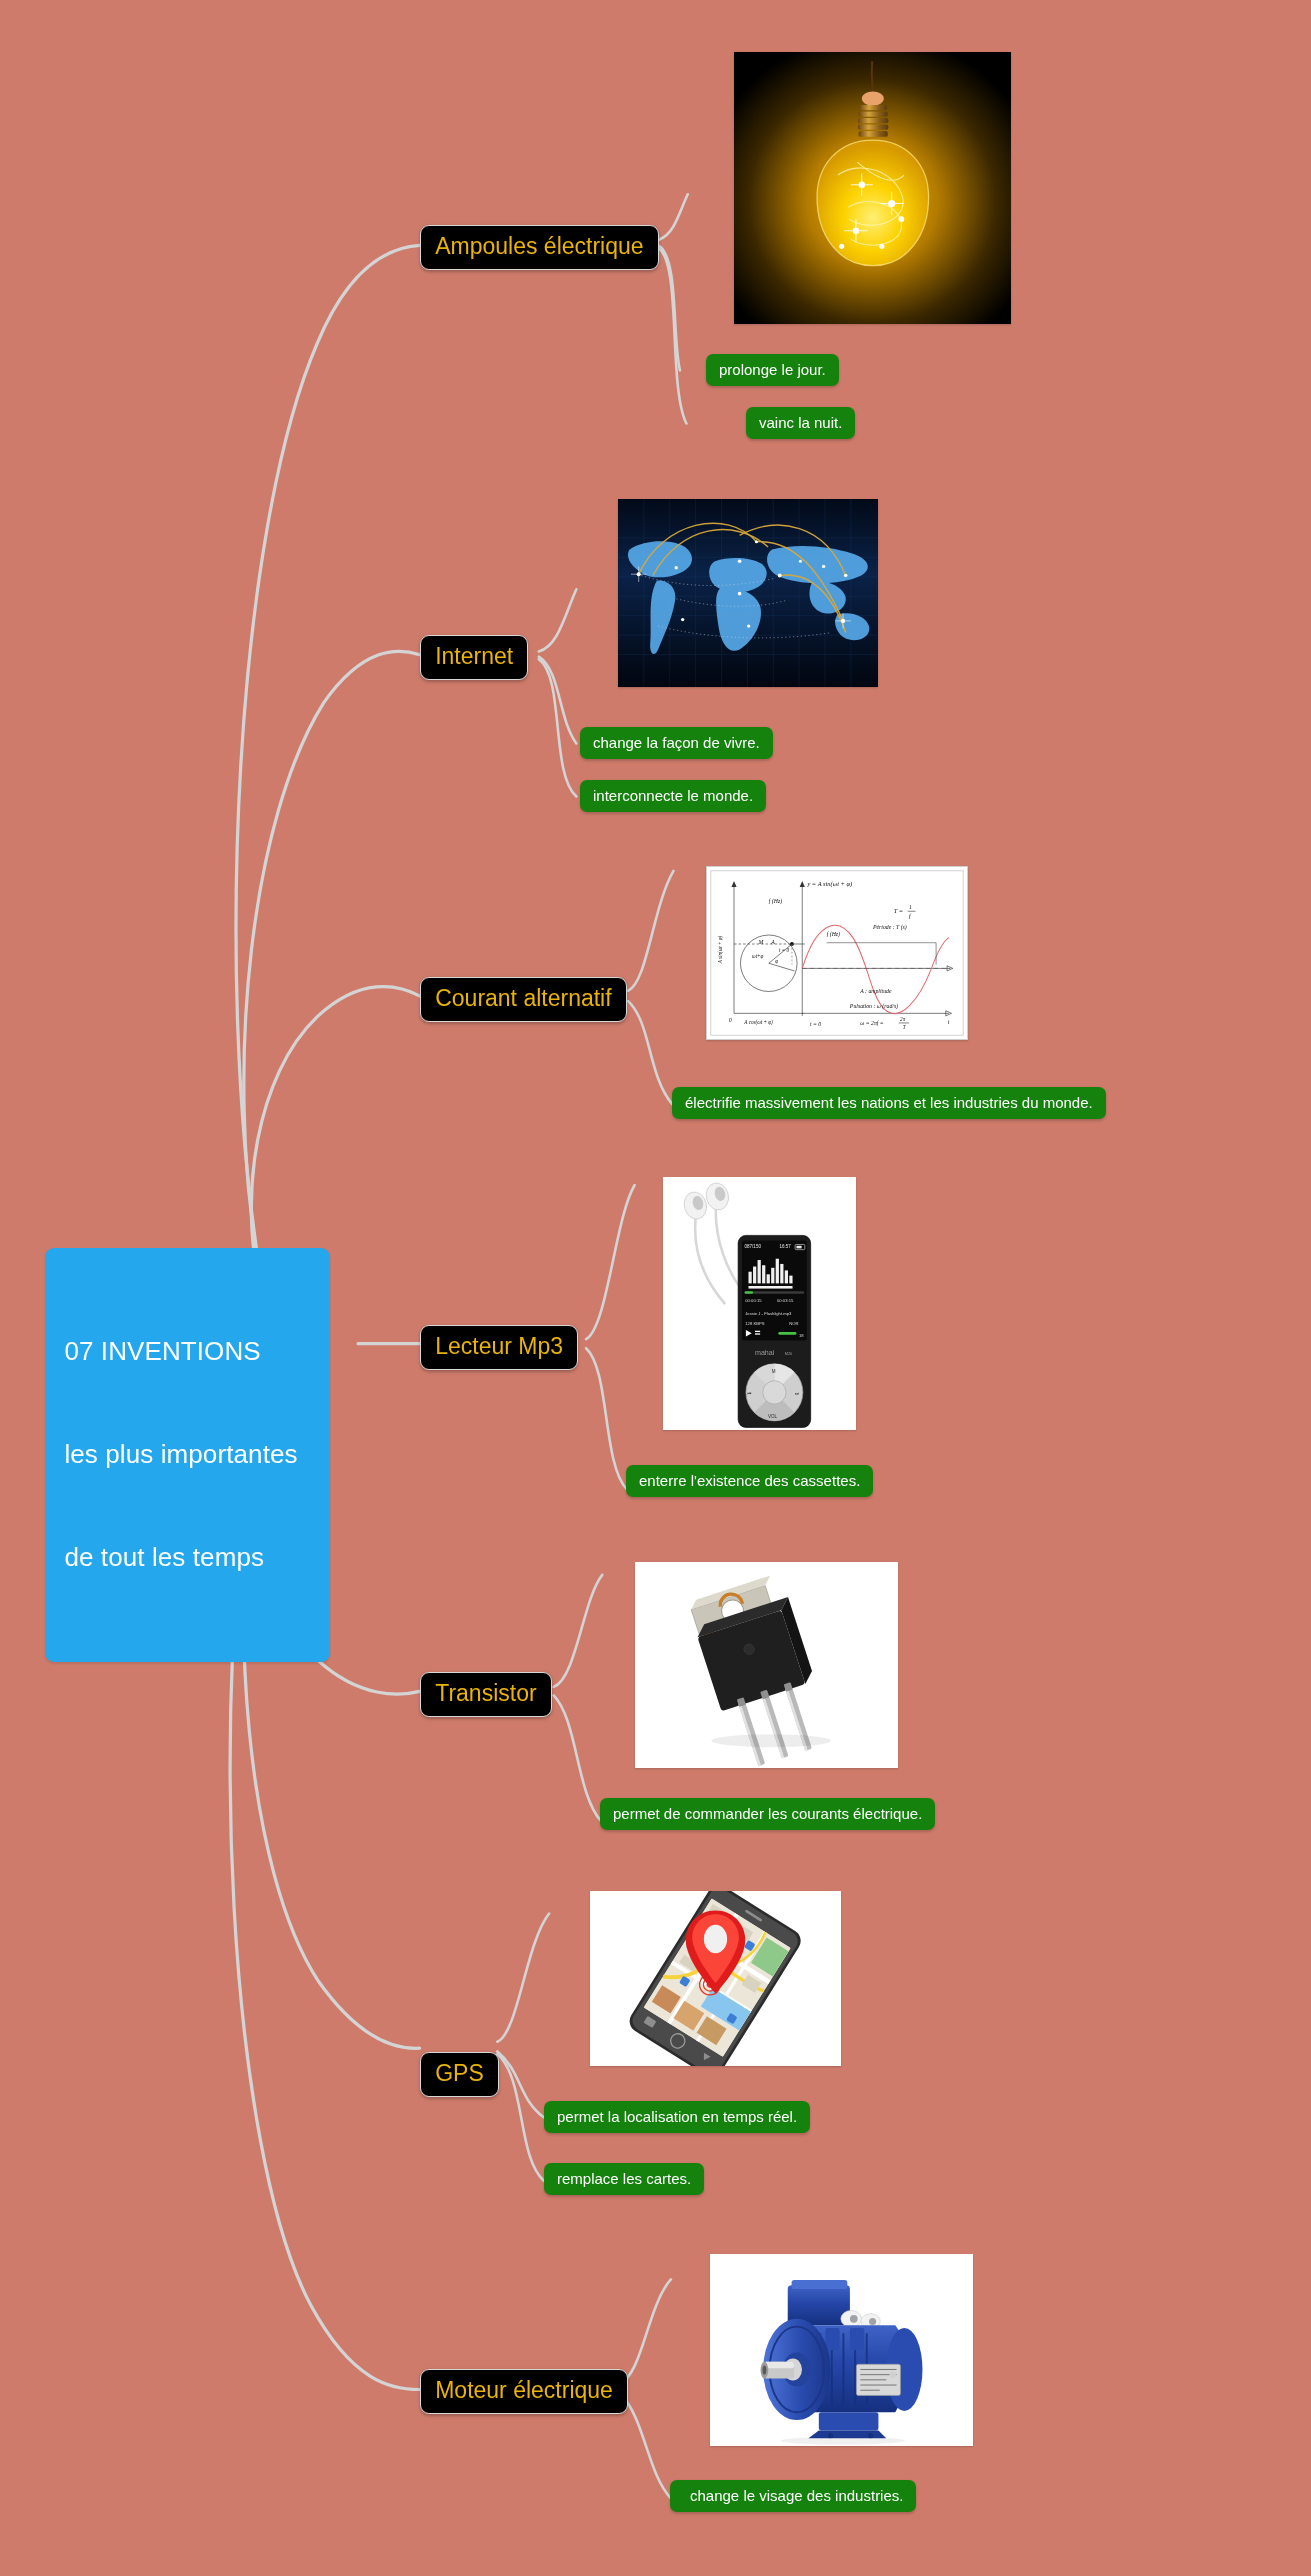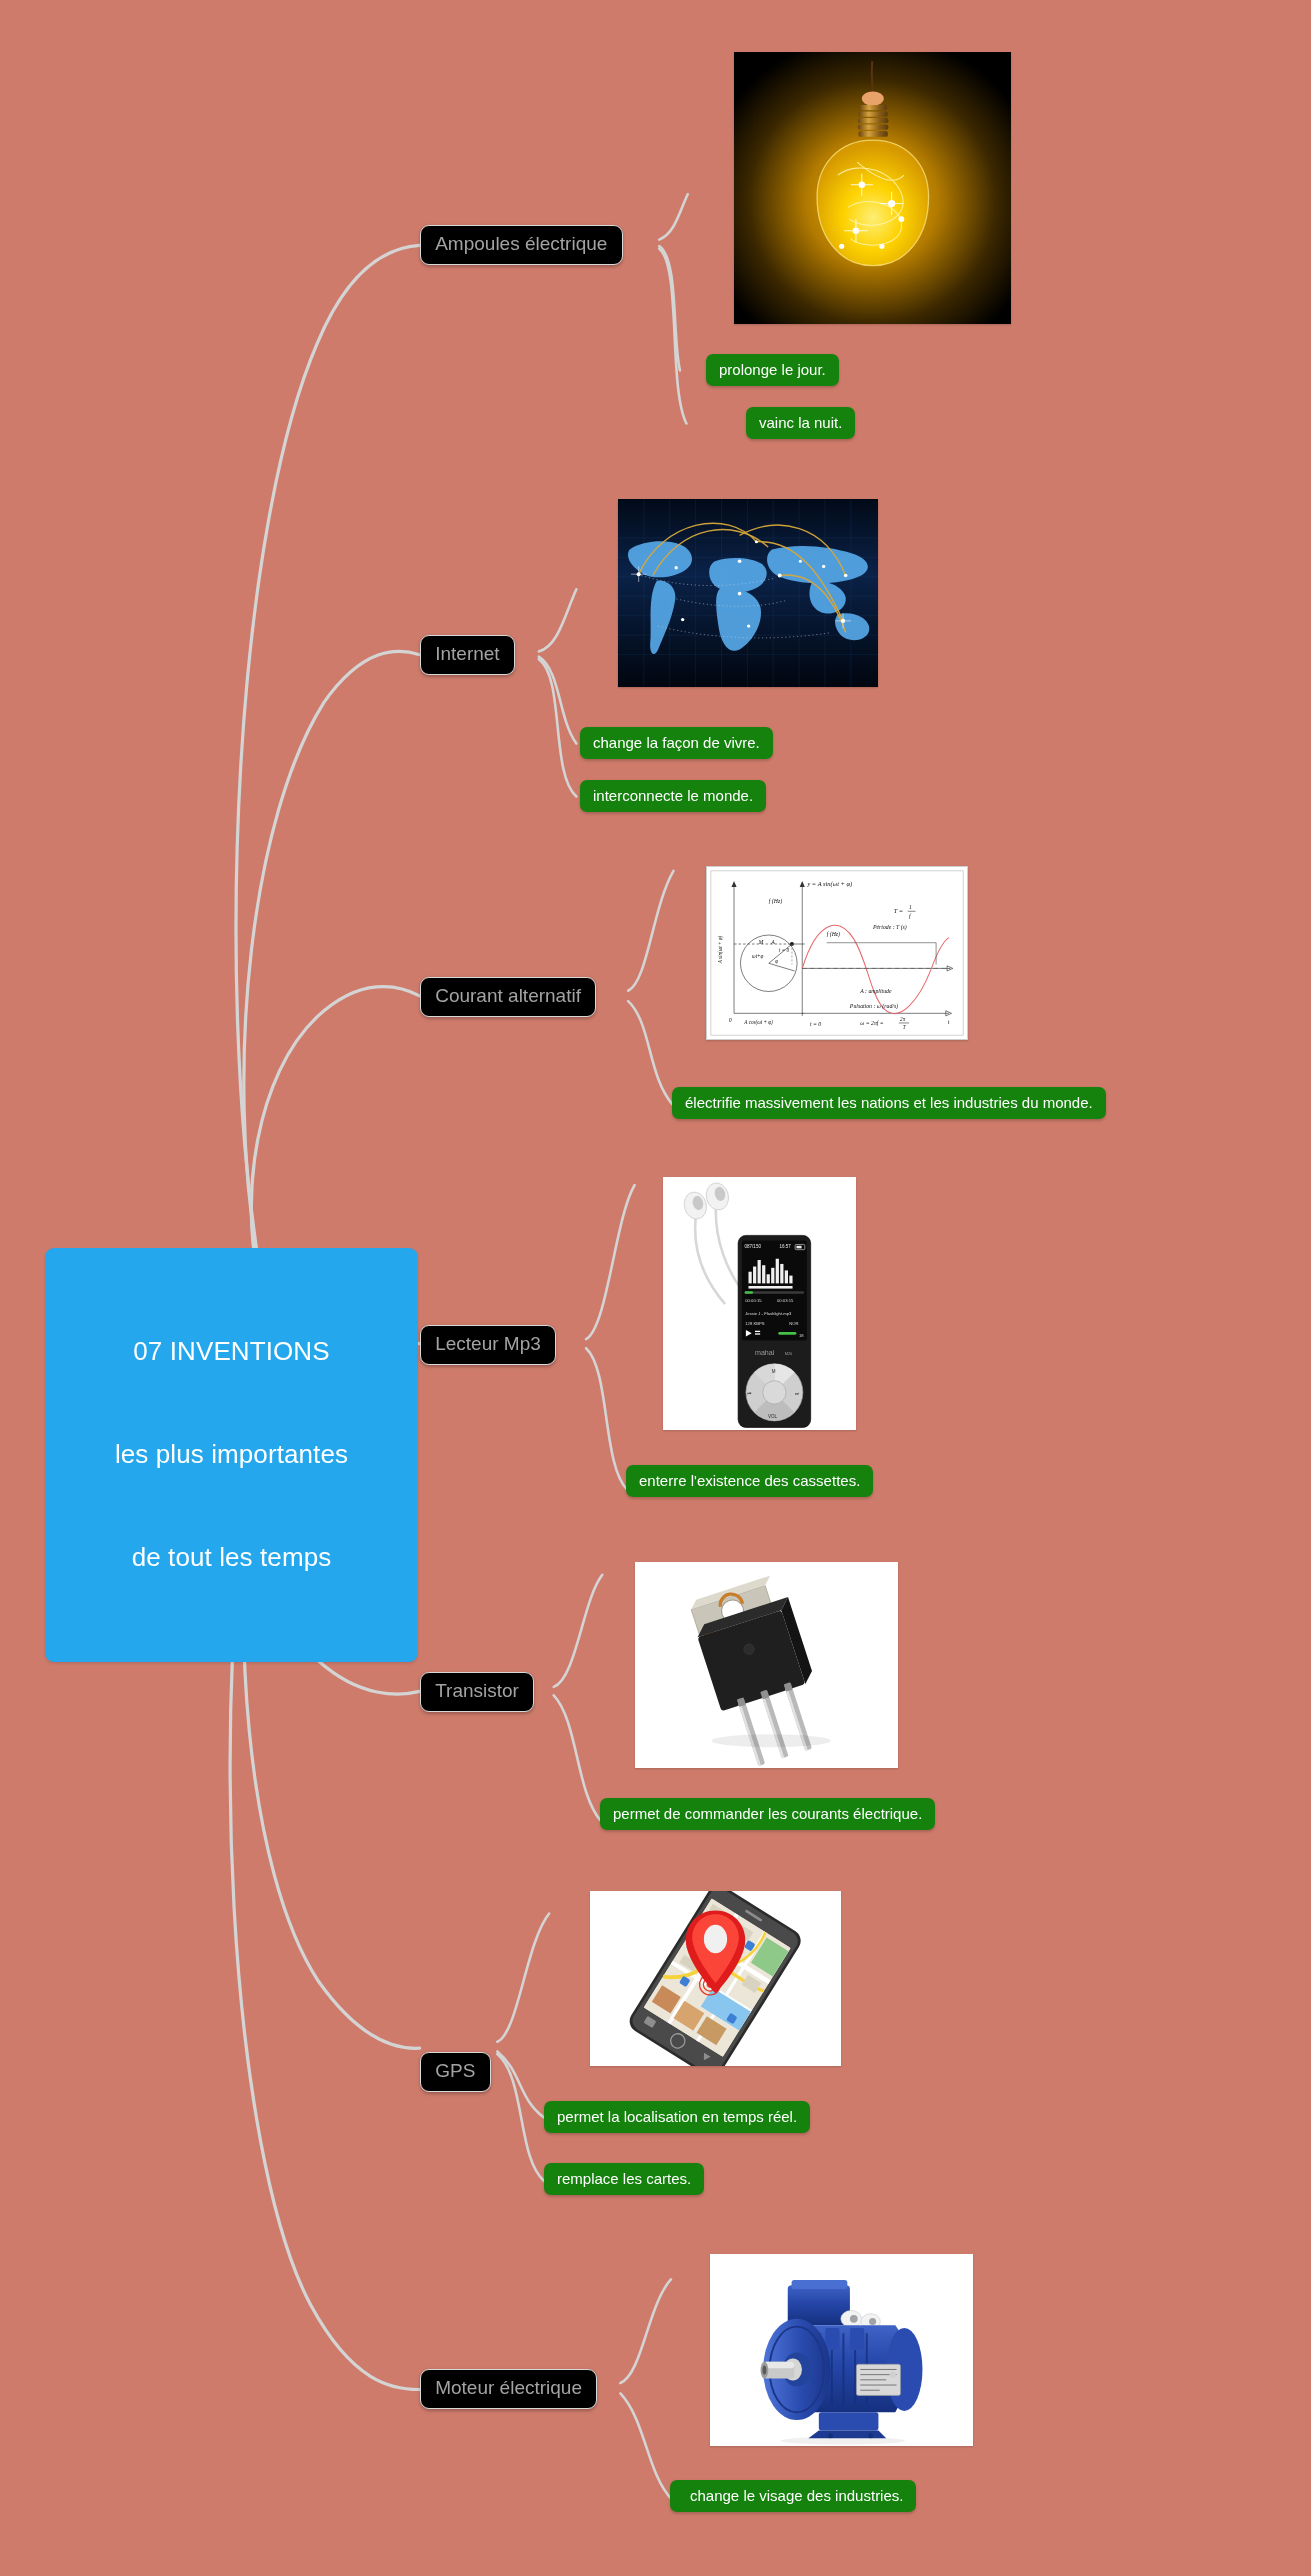--- a/index.html
+++ b/index.html
@@ -56,22 +56,22 @@
     letter-spacing: 0.1px;
     white-space: pre;
     box-shadow: 0 1.3px 2.6px rgba(0,0,0,0.10);
   }
 
   
   .topic-node {
     background: #000000;
     border: 1.9px solid #d8d8d8;
     border-radius: 9px;
-    color: #a3a3a3;
-    font-size: 19px;
+    color: #eab308;
+    font-size: 23px;
     padding: 7.1px 14.2px 9px 14.2px;
     white-space: nowrap;
     box-shadow: 0 1.3px 3.2px rgba(0,0,0,0.25);
   }
 
   
   .leaf-node {
     background: #15820e;
     border-radius: 7.1px;
     color: #ffffff;
@@ -137,21 +137,21 @@
     <path class="thin" d="M 855 2618 C 892 2656 890 2770 928 2812"></path>
 
     <path class="thin" d="M 768 3153 C 800 3140 812 3000 848 2955"></path>
     <path class="thin" d="M 768 3168 C 806 3200 800 3240 840 3270"></path>
     <path class="thin" d="M 768 3172 C 812 3210 798 3330 840 3368"></path>
 
     <path class="thin" d="M 958 3680 C 992 3666 1000 3560 1036 3520"></path>
     <path class="thin" d="M 958 3696 C 996 3736 1000 3820 1036 3858"></path>
   </svg>
 
-  <div class="node root-node" style="left:45px; top:1248px; width:373px;text-align:center;">
+  <div class="node root-node" style="left:45px; top:1248px; width:285px;">
     <div>07 INVENTIONS</div>
     <div>les plus importantes</div>
     <div>de tout les temps</div>
   </div>
 
   <div class="node topic-node" style="left:420px; top:225px;">
     <span>Ampoules électrique</span>
   </div>
 
   <div class="img-card" style="left:703px; top:52px; width:277px; height:272px;">

